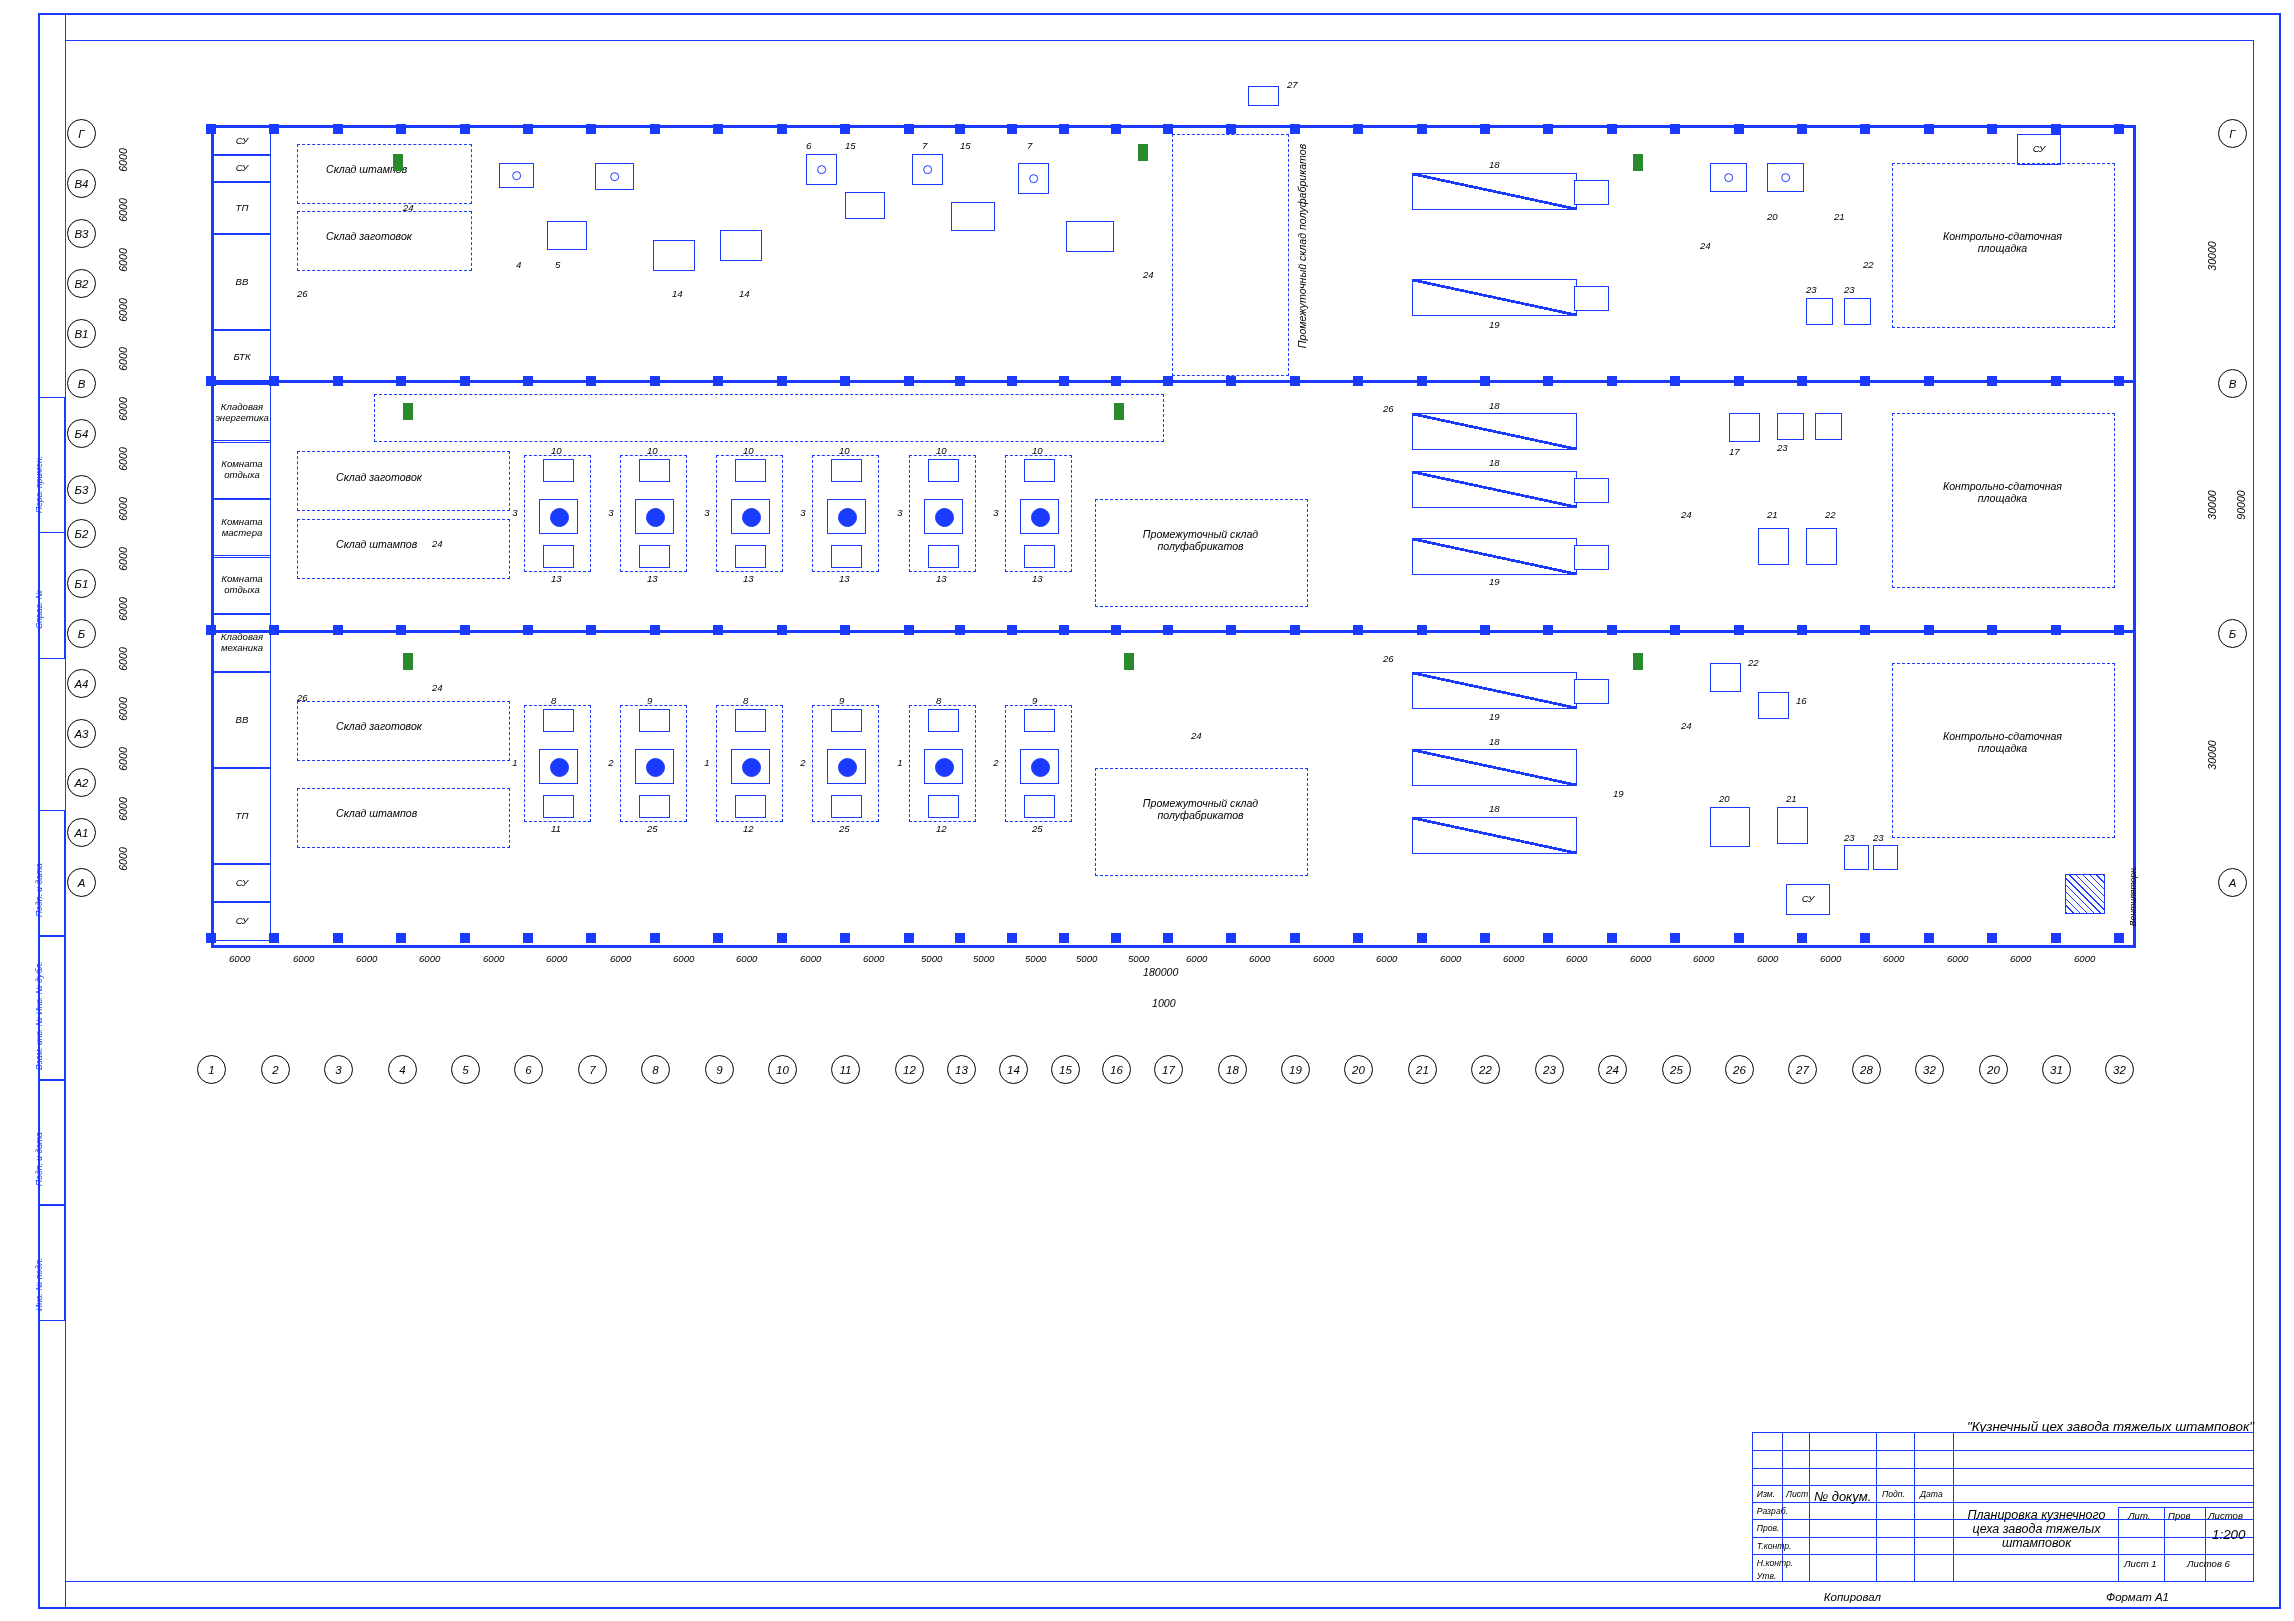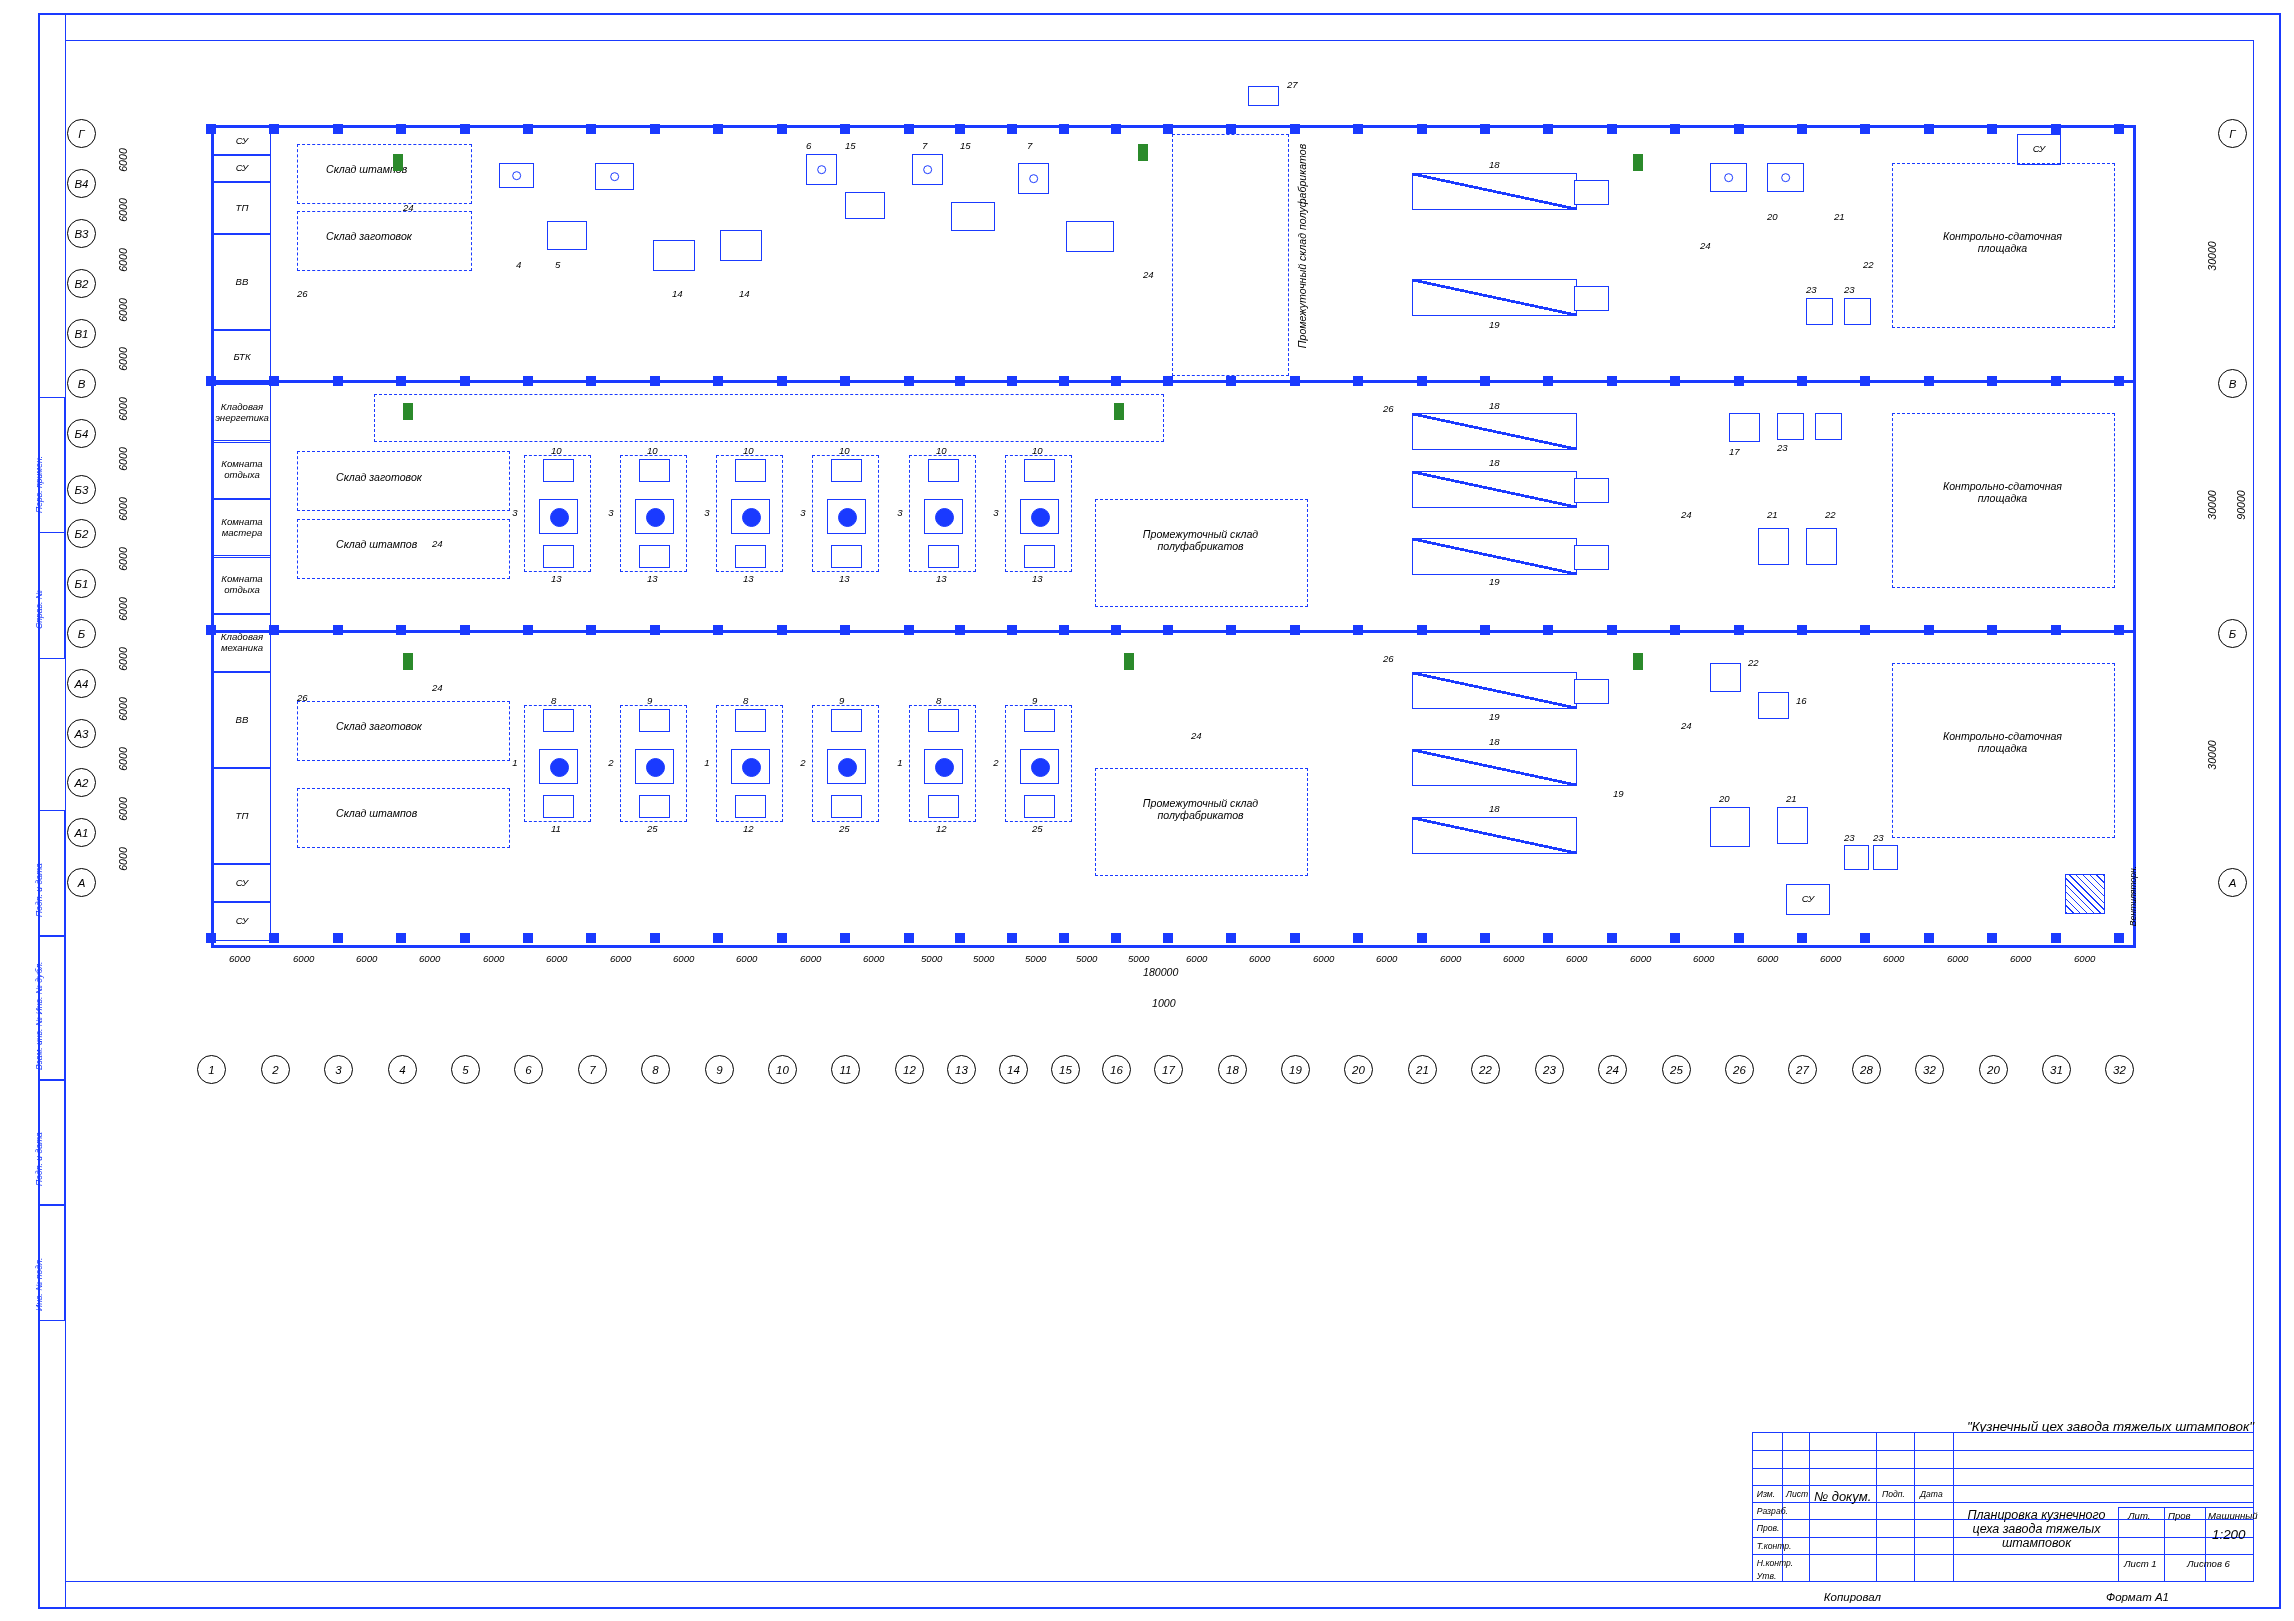--- a/index.html
+++ b/index.html
@@ -705,21 +705,21 @@
     <div class="tb-text" style="left:167px;top:56px;font-size:8.6px">Дата</div>
     <div class="tb-text" style="left:3.8px;top:73px;font-size:8.6px">Разраб.</div>
     <div class="tb-text" style="left:3.8px;top:90px;font-size:8.6px">Пров.</div>
     <div class="tb-text" style="left:3.8px;top:108px;font-size:8.6px">Т.контр.</div>
     <div class="tb-text" style="left:3.8px;top:125px;font-size:8.6px">Н.контр.</div>
     <div class="tb-text" style="left:3.8px;top:138px;font-size:8.6px">Утв.</div>
 
     <div class="tb-title" style="left:204px;top:75px;width:159px">Планировка кузнечного цеха завода тяжелых штамповок</div>
     <div class="tb-text" style="left:375px;top:77px;font-size:9.6px">Лит.</div>
     <div class="tb-text" style="left:415px;top:77px;font-size:9.6px">Пров</div>
-    <div class="tb-text" style="left:455px;top:77px;font-size:9.6px">Машинный</div>
+    <div class="tb-text" style="left:455px;top:77px;font-size:9.6px">Листов</div>
     <div class="tb-text" style="left:459px;top:94px;font-size:13.4px">1:200</div>
     <div class="tb-text" style="left:371px;top:125px;font-size:9.6px">Лист  1</div>
     <div class="tb-text" style="left:434px;top:125px;font-size:9.6px">Листов  6</div>
   </div>
 
   <div class="footer-lbl" style="right:413px">Копировал</div>
   <div class="footer-lbl" style="right:125px">Формат    A1</div>
 </div>
 
 

